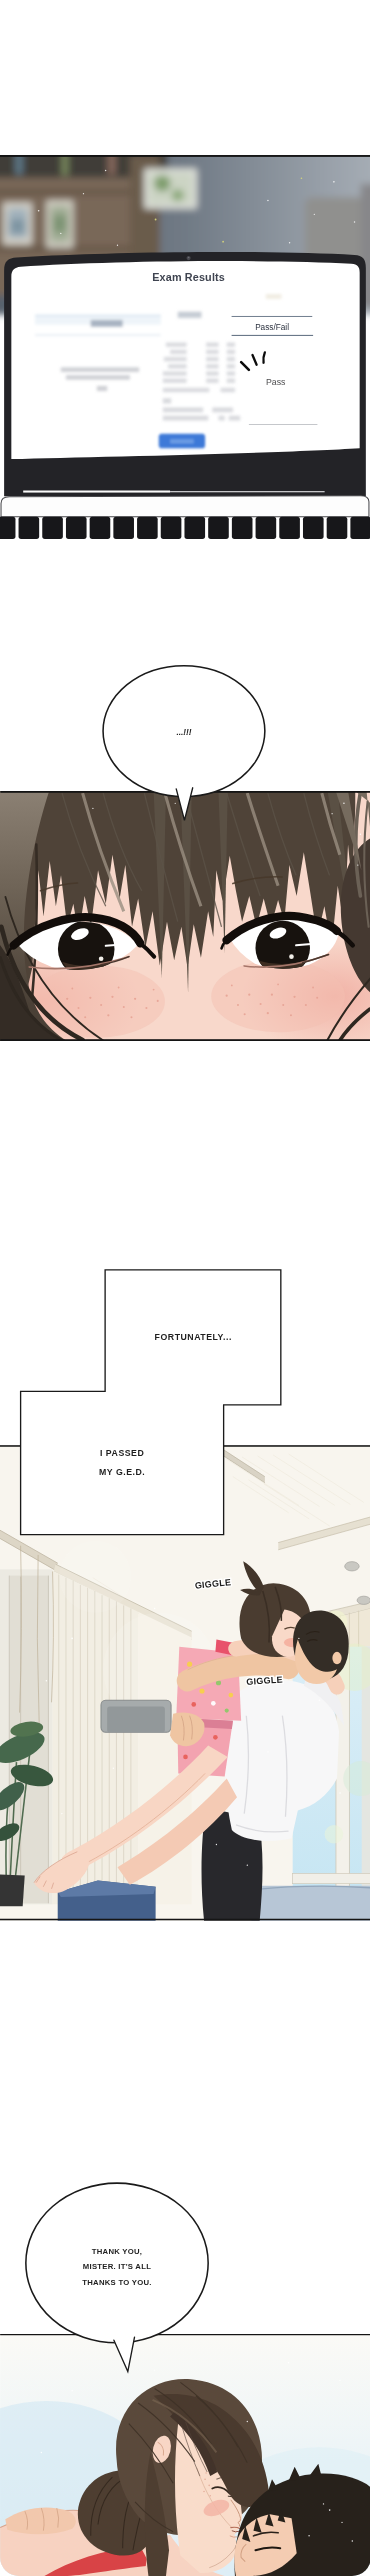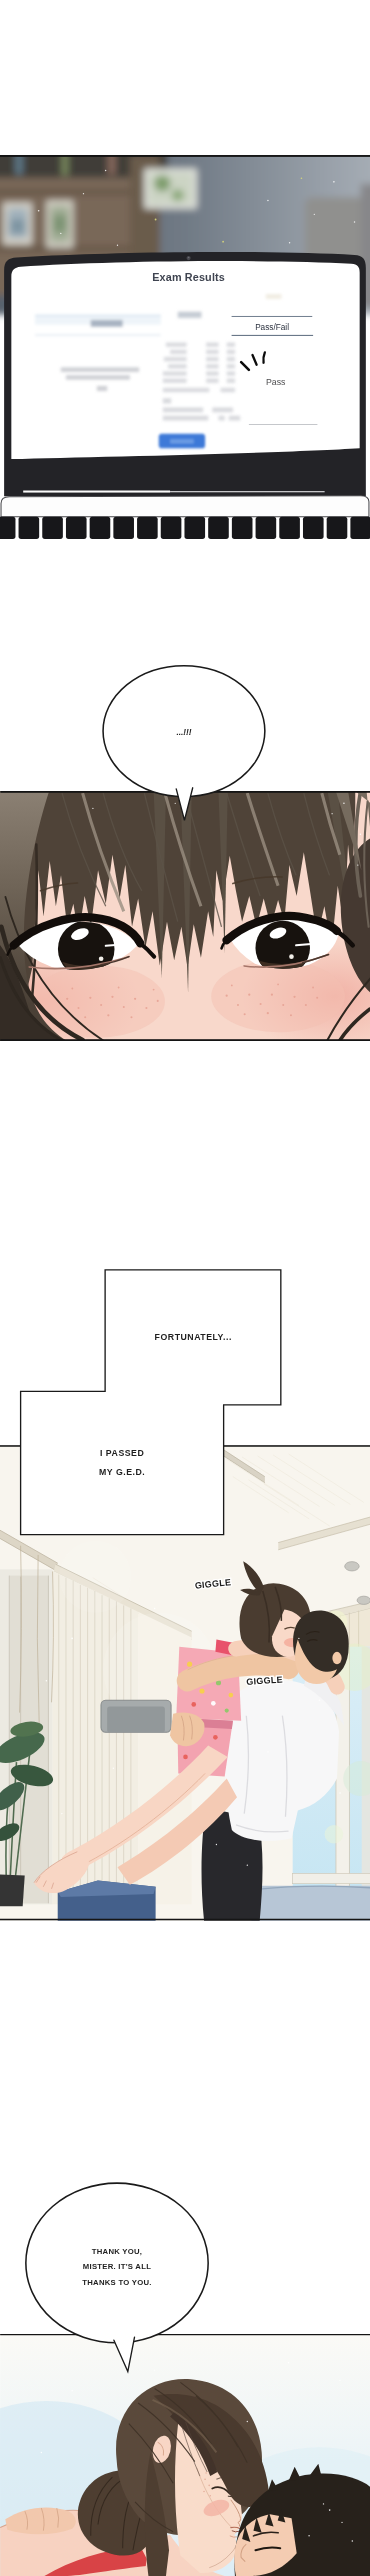--- a/index.html
+++ b/index.html
@@ -1,16 +1,16 @@
 <!DOCTYPE html>
 <html style="font-size:8.2px"><head>
 <meta charset="utf-8">
 <style>
   html,body{margin:0;padding:0;background:#ffffff;}
-  .page{position:relative;width:371px;height:2576px;background:#ffffff;overflow:hidden;font-family:"Liberation Sans", sans-serif;}
+  .page{position:relative;width:371px;height:2576px;background:#ffffff;overflow:hidden;font-family:"Liberation Sans", sans-serif;border-radius:19px;}
   .abs{position:absolute;}
 </style>
 </head>
 <body>
 <div class="page">
 
 <svg class="abs" style="left:0;top:155px" width="371" height="384" viewBox="0 300 720 745">
   <defs>
     <filter id="bgblur" x="-10%" y="-10%" width="120%" height="120%">
           <feGaussianBlur stdDeviation="7"></feGaussianBlur>

